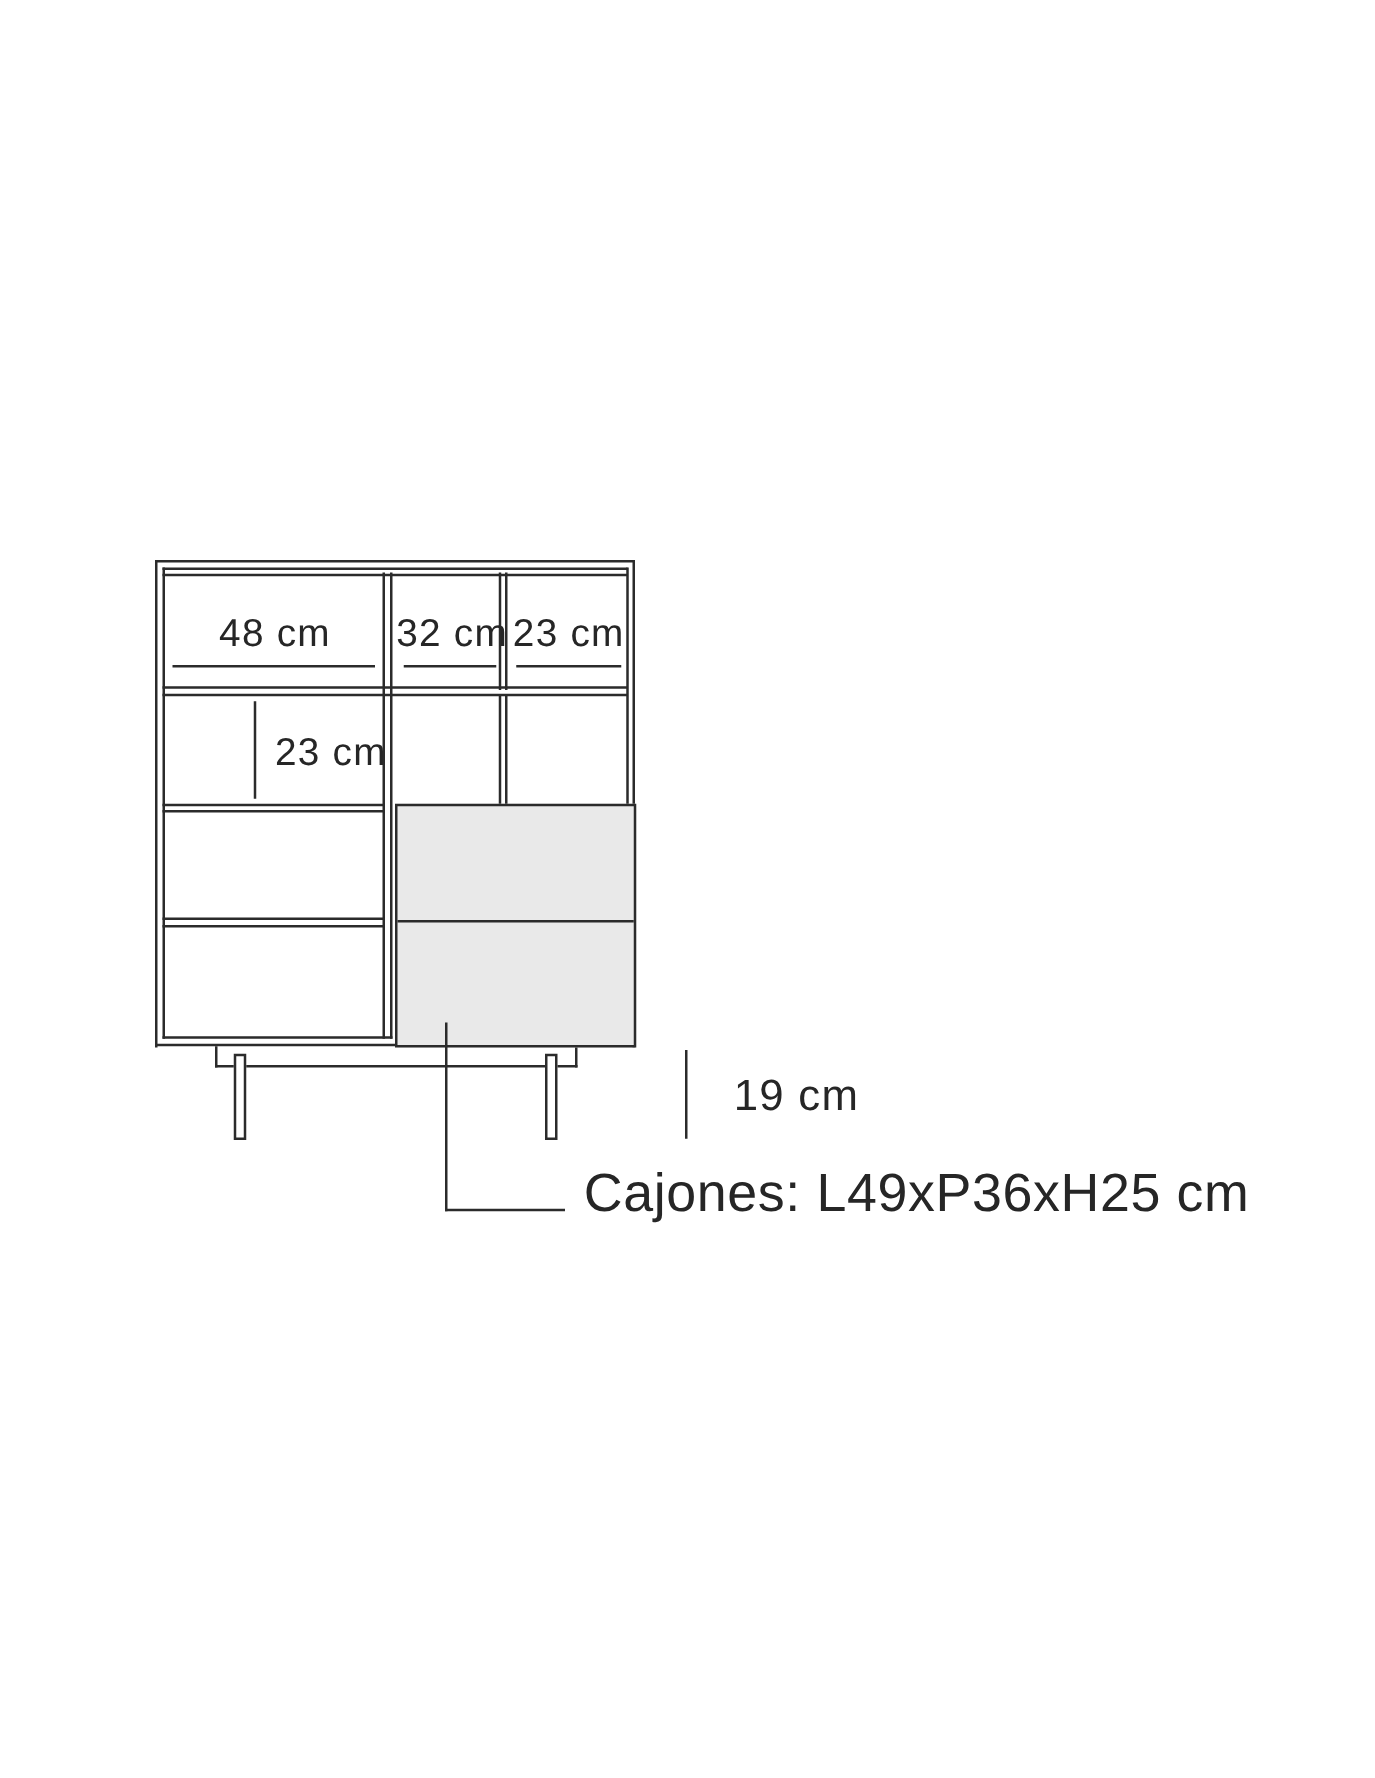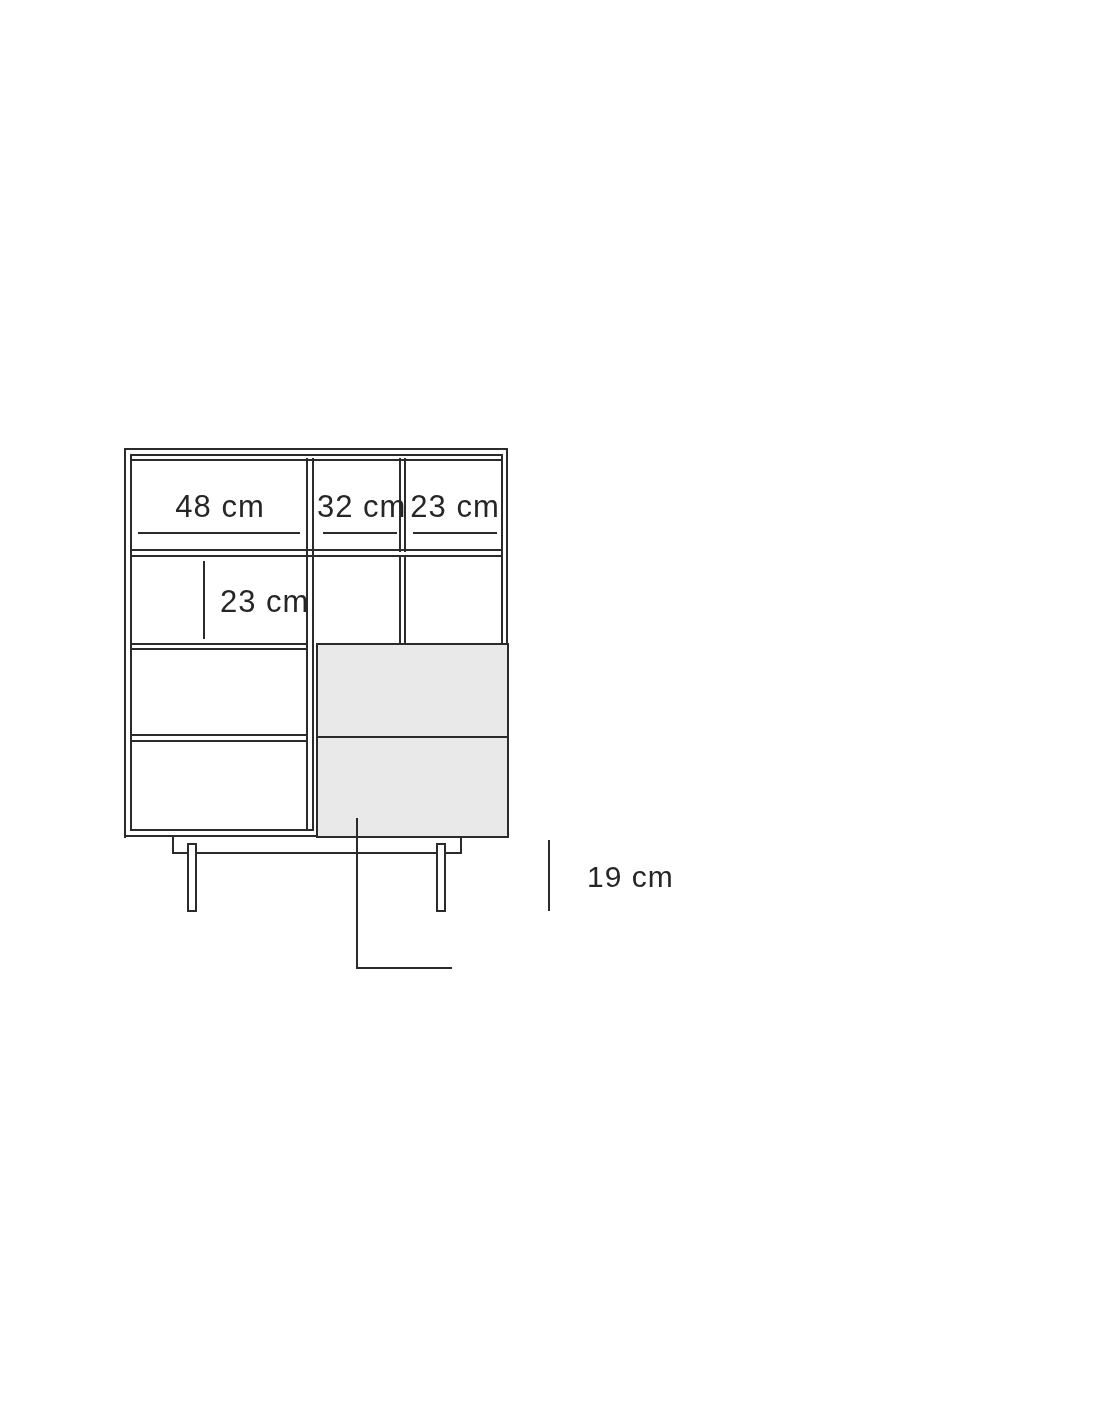--- a/index.html
+++ b/index.html
@@ -34,21 +34,21 @@
     position:absolute;width:10px;height:69px;top:843px;
     background:#fff;border:2px solid var(--line);
     box-sizing:border-box;z-index:3;
   }
   .label{
     position:absolute;color:var(--text);z-index:5;
     font-size:31px;line-height:34px;letter-spacing:1px;
     font-weight:300;white-space:nowrap;
   }
   .label.center{text-align:center;}
-  .label-19{font-size:30px;line-height:38px;}
+  .label-19{font-size:35px;line-height:38px;}
   .label-cajones{font-size:43px;line-height:44px;letter-spacing:0.5px;}
 </style>
 </head>
 <body>
 
 <div id="stage">
 
   <div class="hline" style="left:124px;top:448px;width:384px;"></div>
   <div class="hline" style="left:130px;top:454px;width:372px;"></div>
   <div class="hline" style="left:130px;top:459px;width:372px;"></div>
@@ -96,14 +96,15 @@
   <div class="vline dim" style="left:548px;top:840px;height:71px;"></div>
 
   <div class="vline dim" style="left:356px;top:818px;height:151px;"></div>
   <div class="hline dim" style="left:356px;top:967px;width:96px;"></div>
 
   <div class="label center" style="left:139px;top:490px;width:162px;">48 cm</div>
   <div class="label center" style="left:317px;top:490px;width:86px;">32 cm</div>
   <div class="label center" style="left:409px;top:490px;width:92px;">23 cm</div>
   <div class="label" style="left:220px;top:585px;">23 cm</div>
   <div class="label label-19" style="left:587px;top:858px;">19 cm</div>
+  <div class="label label-cajones" style="left:467px;top:933px;">Cajones: L49xP36xH25 cm</div>
 
 </div>
 
 </body></html>

